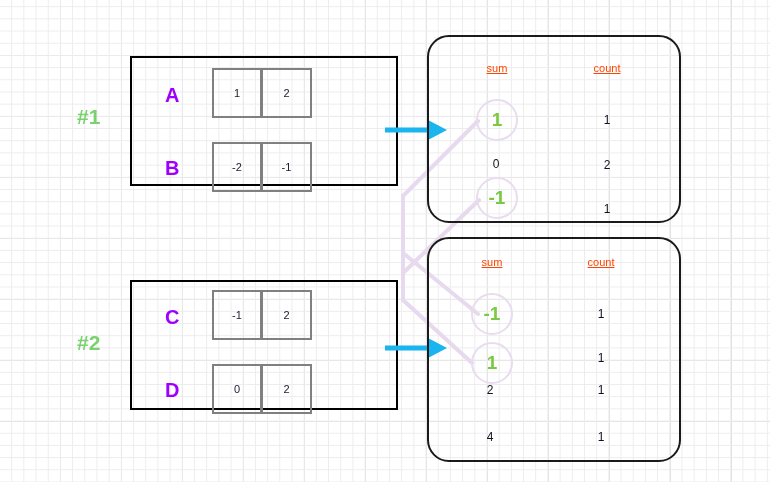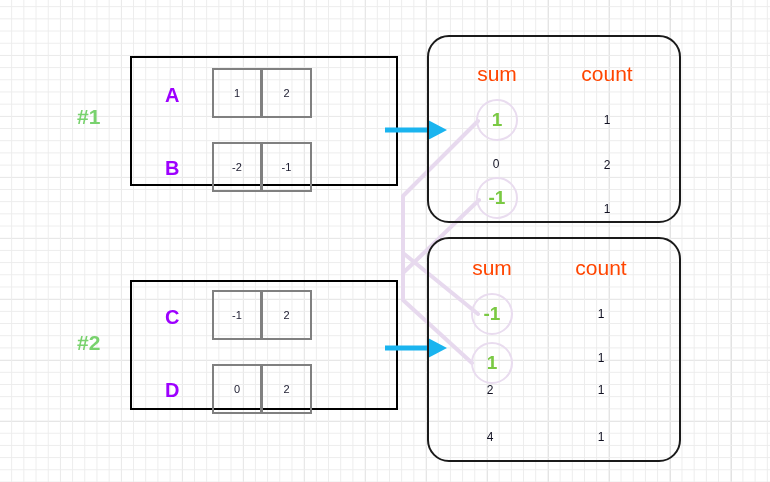--- a/index.html
+++ b/index.html
@@ -85,25 +85,26 @@
     border: 2px solid #1a1a1a;
     border-radius: 22px;
     box-sizing: border-box;
     background: transparent;
   }
   #table-1 { left: 427px; top: 35px; width: 254px; height: 188px; }
   #table-2 { left: 427px; top: 237px; width: 254px; height: 225px; }
 
   .agg-head {
     position: absolute;
-    font-size: 21px;
+    font-size: 11px;
     color: #ff4500;
     font-weight: normal;
     transform: translateX(-50%);
     white-space: nowrap;
+    text-decoration: underline;
   }
   .agg-cell {
     position: absolute;
     font-size: 12px;
     color: #111122;
     transform: translate(-50%, -50%);
     white-space: nowrap;
   }
   .agg-cell.hl {
     font-size: 19px;

